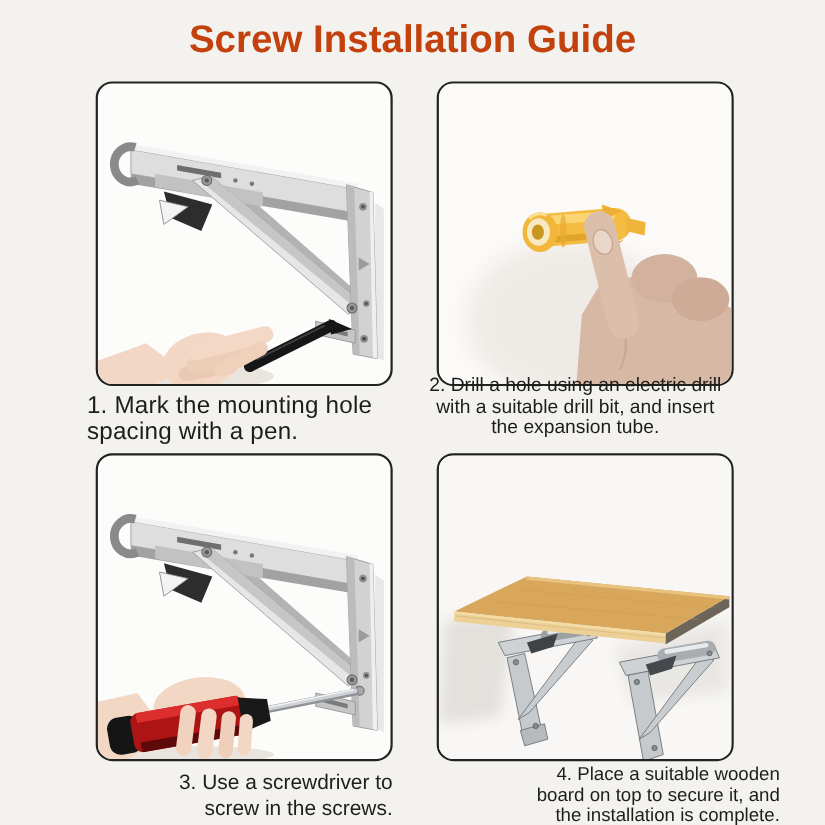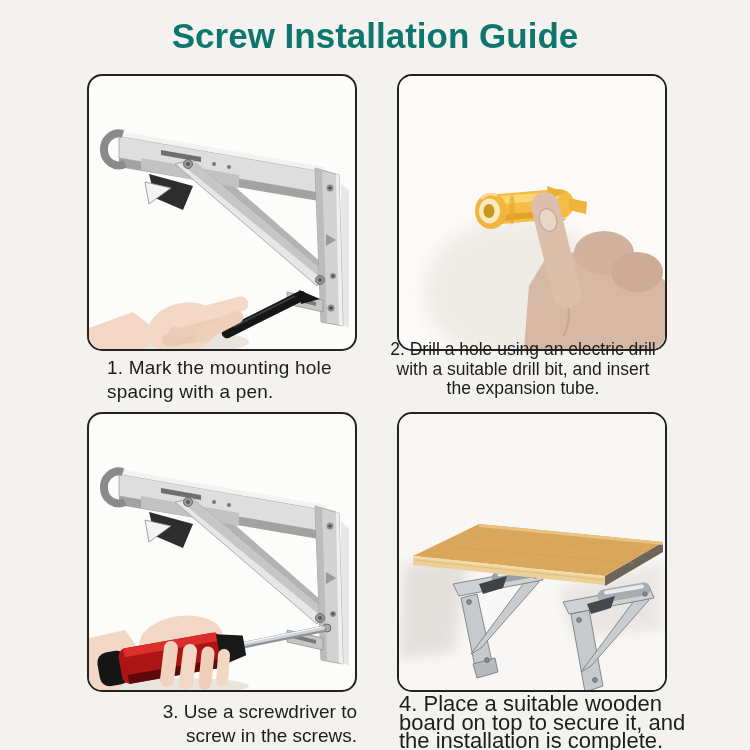--- a/index.html
+++ b/index.html
@@ -3,39 +3,39 @@
 <meta charset="utf-8">
 <style>
   html,body{margin:0;padding:0;}
   body{
     width:750px;height:750px;position:relative;overflow:hidden;
     background:#f3f2ef;
     font-family:"Liberation Sans",sans-serif;
   }
   .title{
     position:absolute;top:16px;left:0;width:750px;text-align:center;
-    font-weight:800;font-size:35px;color:#0f766e;letter-spacing:0;
+    font-weight:800;font-size:35px;color:#c2410c;letter-spacing:0;
   }
   .panel{
     position:absolute;width:270px;height:277px;
     background:#fcfcfb;border:2px solid #222;border-radius:15px;
     overflow:hidden;box-sizing:border-box;
   }
   #panel1{left:87px;top:74px;}
   #panel2{left:397px;top:74px;}
   #panel3{left:87px;top:412px;height:280px;}
   #panel4{left:397px;top:412px;height:280px;}
   .panel svg{display:block;width:100%;height:100%;}
   .caption{
     position:absolute;color:#1d1d1d;white-space:pre-line;font-weight:500;
   }
-  #cap1{left:79px;top:356px;width:300px;font-size:19px;line-height:23.5px;letter-spacing:.2px;margin-left:28px;}
+  #cap1{left:79px;top:356px;width:300px;font-size:22px;line-height:23.5px;letter-spacing:.2px;}
   #cap2{left:356px;top:340px;width:334px;font-size:17.5px;line-height:19.5px;text-align:center;}
   #cap3{left:87px;top:700px;width:270px;font-size:19px;line-height:23.5px;text-align:right;}
-  #cap4{left:399px;top:695px;width:310px;font-size:22px;line-height:18.5px;}
+  #cap4{left:399px;top:695px;width:310px;font-size:17px;line-height:18.5px;text-align:right;}
 </style>
 </head>
 <body>
 
 <div class="title">Screw Installation Guide</div>
 
 <div class="panel" id="panel1">
   <svg viewBox="0 0 266 273">
     <g>
       <polygon points="252,108 260,114 260,252 252,248" fill="#e9e8e6"></polygon>

